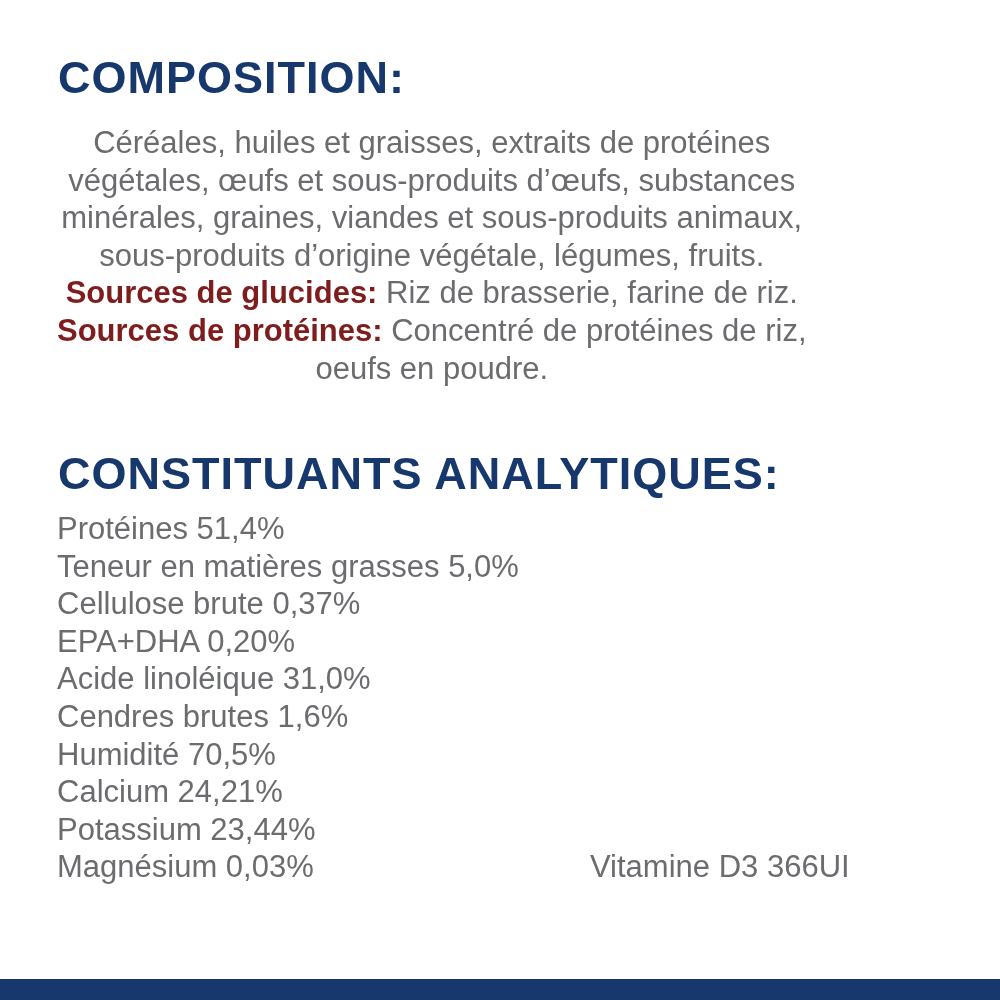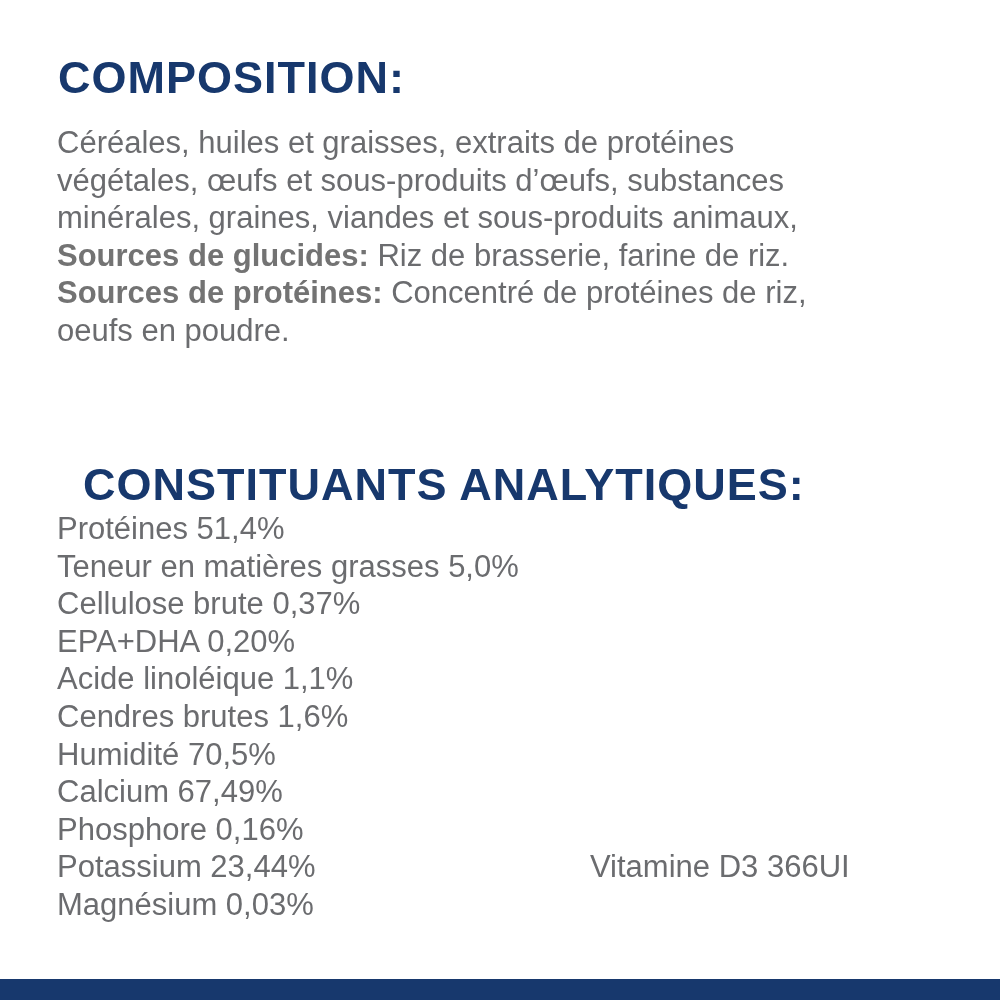--- a/index.html
+++ b/index.html
@@ -15,71 +15,71 @@
   .section-heading {
     position: absolute;
     left: 58px;
     font-size: 45px;
     font-weight: bold;
     letter-spacing: 1px;
     color: #17386d;
     text-align: center;
   }
   #composition-heading { top: 52px; }
-  #analytical-heading { top: 459px; margin-left: 25px; }
+  #analytical-heading { top: 448px; }
 
   .body-text {
     position: absolute;
     left: 57px;
     color: #6b6c6f;
     font-size: 31px;
     line-height: 37.6px;
     white-space: nowrap;
   }
-  #composition-body { top: 124px; }
+  #composition-body { top: 124px; text-align: center; }
   #analytical-list { top: 510px; }
   #per-kg-block { left: 590px; top: 848px; position: absolute; color: #6b6c6f; font-size: 31px; line-height: 37.6px; white-space: nowrap; }
 
-  .bold-label { font-weight: bold; color: #737373; }
+  .bold-label { font-weight: bold; color: #7f1d1d; }
 
   #footer-bar {
     position: absolute;
     left: 0;
     bottom: 0;
     width: 1000px;
     height: 21px;
     background: #17386d;
   }
 </style>
 </head>
 <body>
 
 <h1 id="composition-heading" class="section-heading">COMPOSITION:</h1>
 
 <div id="composition-body" class="body-text">
   <div>Céréales, huiles et graisses, extraits de protéines</div>
   <div>végétales, œufs et sous-produits d’œufs, substances</div>
   <div>minérales, graines, viandes et sous-produits animaux,</div>
+  <div>sous-produits d’origine végétale, légumes, fruits.</div>
   <div><span class="bold-label">Sources de glucides:</span><span> Riz de brasserie, farine de riz.</span></div>
   <div><span class="bold-label">Sources de protéines:</span><span> Concentré de protéines de riz,</span></div>
   <div>oeufs en poudre.</div>
 </div>
 
 <h1 id="analytical-heading" class="section-heading">CONSTITUANTS ANALYTIQUES:</h1>
 
 <div id="analytical-list" class="body-text">
   <div>Protéines 51,4%</div>
   <div>Teneur en matières grasses 5,0%</div>
   <div>Cellulose brute 0,37%</div>
   <div>EPA+DHA 0,20%</div>
-  <div>Acide linoléique 1,1%</div>
+  <div>Acide linoléique 31,0%</div>
   <div>Cendres brutes 1,6%</div>
   <div>Humidité 70,5%</div>
-  <div>Calcium 67,49%</div>
-  <div>Phosphore 0,16%</div>
+  <div>Calcium 24,21%</div>
   <div>Potassium 23,44%</div>
   <div>Magnésium 0,03%</div>
 </div>
 
 <div id="per-kg-block">
   <div>Vitamine D3 366UI</div>
 </div>
 
 <div id="footer-bar"></div>
 

